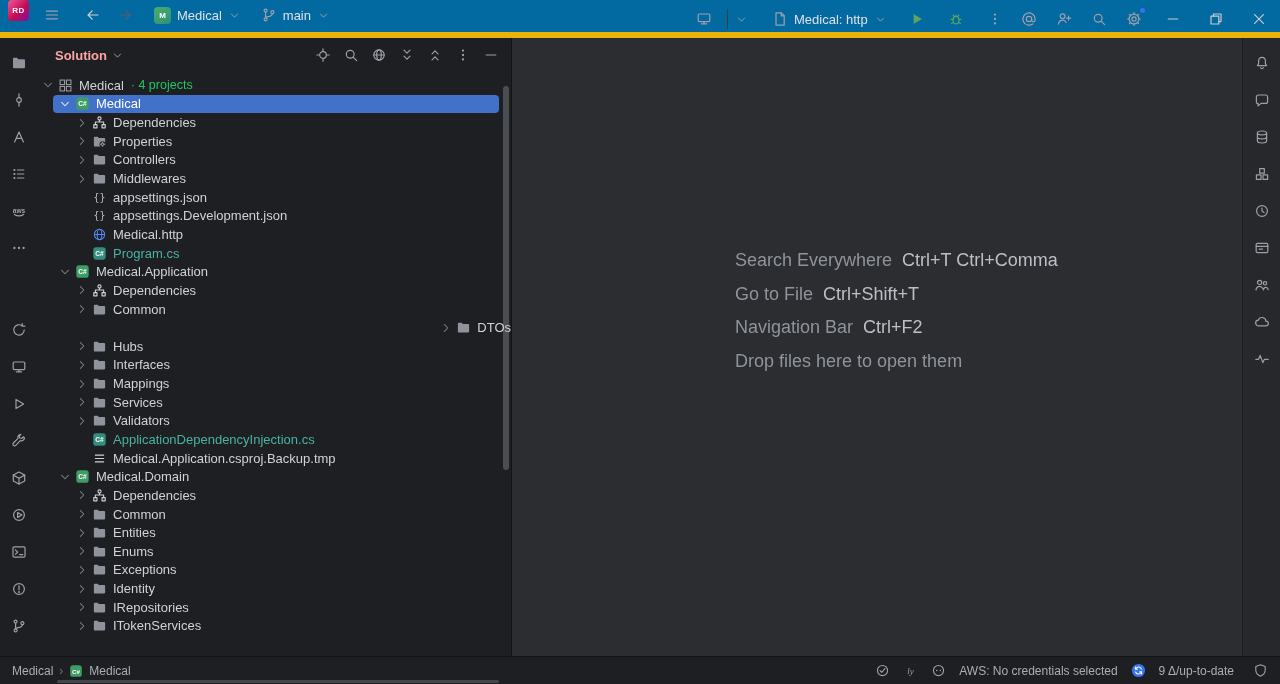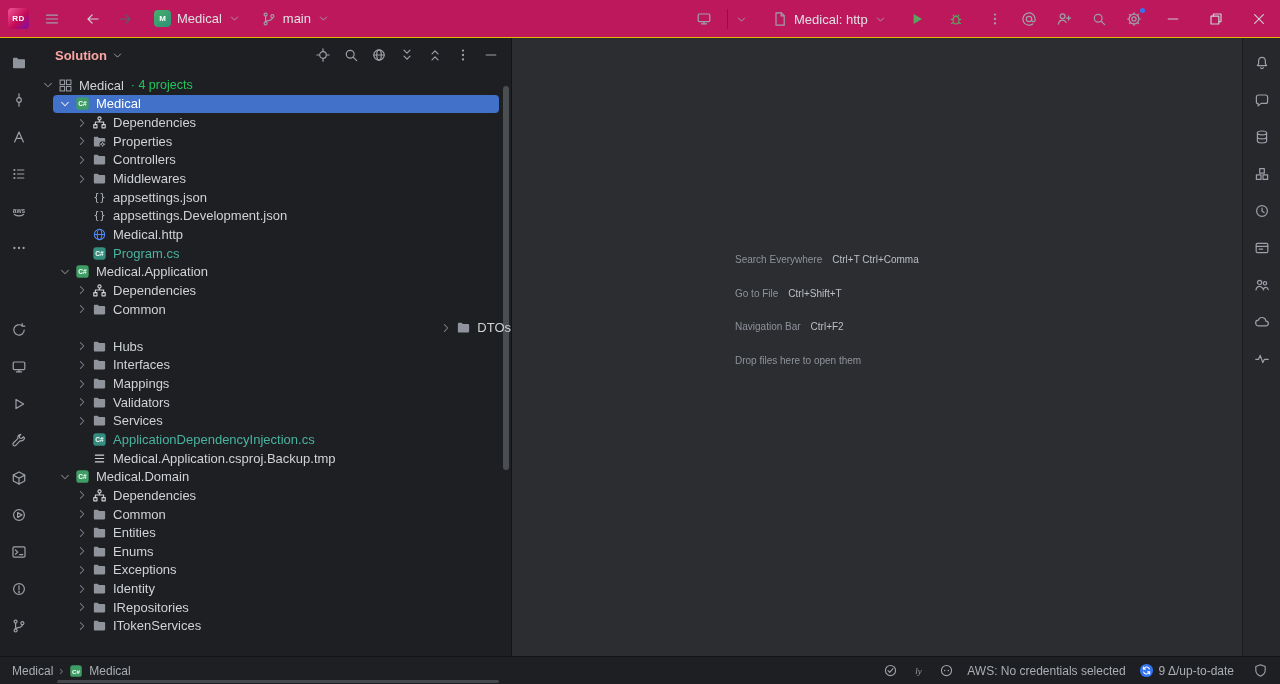--- a/index.html
+++ b/index.html
@@ -3,21 +3,21 @@
 <meta charset="utf-8">
 <style>
   *{box-sizing:border-box;margin:0;padding:0}
   html,body{width:1280px;height:684px;overflow:hidden}
   body{background:#1E1F22;font-family:"Liberation Sans",sans-serif;user-select:none;cursor:default}
   .app{position:relative;width:1280px;height:684px;display:flex;flex-direction:column}
   .ic{display:inline-flex;align-items:center;justify-content:center;color:#9DA0A8;flex:0 0 auto}
   .ic svg{width:16px;height:16px;display:block}
 
   
-  .titlebar{flex:0 0 38px;display:flex;align-items:center;background:#be185d;border-bottom:1px solid #eab308;position:relative;z-index:5}
+  .titlebar{flex:0 0 38px;display:flex;align-items:flex-start;background:#0369a1;border-bottom:6px solid #eab308;position:relative;z-index:5}
   .logo{width:21px;height:21px;border-radius:4px;margin:0 7px 0 8px;background:linear-gradient(135deg,#F1589B 0%,#C40B55 55%,#7F0EA6 100%);color:#fff;font-size:8px;font-weight:bold;display:flex;align-items:center;justify-content:center;letter-spacing:.5px}
   .tb-btn{width:30px;height:30px;border-radius:6px;display:flex;align-items:center;justify-content:center;margin:0 1px}
   .chip{display:flex;align-items:center;gap:6px;height:30px;padding:0 7px;border-radius:6px;color:#DFE1E5;font-size:13px}
   .proj-badge{width:17px;height:17px;border-radius:4px;background:linear-gradient(140deg,#46B06A,#2E8F79);display:flex;align-items:center;justify-content:center;color:#fff;font-size:8px;font-weight:bold}
   .chev-sm svg{width:13px;height:13px}
   .run-widget{position:absolute;left:688px;top:0;height:38px;display:flex;align-items:center;gap:7px}
   .vdiv{width:1px;height:20px;background:#3A3D42}
   .green{color:#5BA35F}
   .tb-right{position:absolute;right:130px;top:0;height:38px;display:flex;align-items:center;gap:3px}
   .win-controls{position:absolute;right:0;top:0;height:38px;display:flex}
@@ -50,21 +50,21 @@
   .tlabel.teal{color:#49B3A1}
   .tsuffix{margin-left:7px;font-size:12.5px;color:#22c55e;position:relative;z-index:1}
   .trow.sel{color:#FFFFFF}
   .trow.sel::before{content:"";position:absolute;left:var(--sl,8px);right:12px;top:0;bottom:0;background:#4171C9;border-radius:4px}
   .trow.sel .chev{color:#E8EAEE}
   .vthumb{position:absolute;top:48px;right:2px;width:6px;height:384px;border-radius:3px;background:#4A4D52}
 
   
   .editor{flex:1;background:#2B2D30;position:relative;min-width:0}
   .shortcuts{position:absolute;left:223px;top:213px}
-  .sc-line{margin-bottom:15.5px;font-size:10px;line-height:18px}
+  .sc-line{margin-bottom:15.5px;font-size:18px;line-height:18px}
   .sc-label{color:#8F939B}
   .sc-keys{color:#BCBFC6;margin-left:10px}
 
   
   .statusbar{flex:0 0 28px;display:flex;align-items:center;background:#1E1F22;border-top:1px solid #121316;padding:0 12px;font-size:12px;color:#A9AEB5;position:relative}
   .bc{display:flex;align-items:center;gap:6px}
   .bc .sep{color:#6F7379;font-size:12px}
   .bc .ti14 svg{width:14px;height:14px}
   .sb-right{margin-left:auto;display:flex;align-items:center;gap:13px}
   .sb-ic svg{width:15px;height:15px}
@@ -781,36 +781,36 @@
                 <g stroke="currentColor" stroke-width="1.2" fill="none" stroke-linecap="round" stroke-linejoin="round">
                   <path d="M6.2 4.2L10 8l-3.8 3.8"></path>
                 </g>
               </svg>
             </span>
             <span class="ti">
               <svg viewBox="0 0 16 16">
                 <path fill="#8F949C" d="M2 3.7c0-.5.4-.9.9-.9h3.1l1.4 1.5h5.7c.5 0 .9.4.9.9v7.1c0 .5-.4.9-.9.9H2.9a.9.9 0 0 1-.9-.9Z"></path>
               </svg>
             </span>
+            <span class="tlabel">Services</span>
+          </div>
+          <div class="trow" style="padding-left: 35px;">
+            <span class="chev collapsed">
+              <svg viewBox="0 0 16 16">
+                <g stroke="currentColor" stroke-width="1.2" fill="none" stroke-linecap="round" stroke-linejoin="round">
+                  <path d="M6.2 4.2L10 8l-3.8 3.8"></path>
+                </g>
+              </svg>
+            </span>
+            <span class="ti">
+              <svg viewBox="0 0 16 16">
+                <path fill="#8F949C" d="M2 3.7c0-.5.4-.9.9-.9h3.1l1.4 1.5h5.7c.5 0 .9.4.9.9v7.1c0 .5-.4.9-.9.9H2.9a.9.9 0 0 1-.9-.9Z"></path>
+              </svg>
+            </span>
             <span class="tlabel">Validators</span>
-          </div>
-          <div class="trow" style="padding-left: 35px;">
-            <span class="chev collapsed">
-              <svg viewBox="0 0 16 16">
-                <g stroke="currentColor" stroke-width="1.2" fill="none" stroke-linecap="round" stroke-linejoin="round">
-                  <path d="M6.2 4.2L10 8l-3.8 3.8"></path>
-                </g>
-              </svg>
-            </span>
-            <span class="ti">
-              <svg viewBox="0 0 16 16">
-                <path fill="#8F949C" d="M2 3.7c0-.5.4-.9.9-.9h3.1l1.4 1.5h5.7c.5 0 .9.4.9.9v7.1c0 .5-.4.9-.9.9H2.9a.9.9 0 0 1-.9-.9Z"></path>
-              </svg>
-            </span>
-            <span class="tlabel">Services</span>
           </div>
           <div class="trow" style="padding-left: 35px;">
             <span class="chev"></span>
             <span class="ti">
               <svg viewBox="0 0 16 16">
                 <rect x="1.4" y="1.4" width="13.2" height="13.2" rx="3" fill="#348D7E"></rect>
                 <text x="8" y="11" text-anchor="middle" font-size="7" font-weight="bold" font-family="Liberation Sans, sans-serif" fill="#FFFFFF">C#</text>
               </svg>
             </span>
             <span class="tlabel teal">ApplicationDependencyInjection.cs</span>
@@ -1102,21 +1102,21 @@
       <span class="ic sb-ic">
           <svg viewBox="0 0 16 16">
             <g stroke="currentColor" stroke-width="1.2" fill="none" stroke-linecap="round" stroke-linejoin="round">
               <circle cx="8" cy="8" r="5.4"></circle>
             </g>
             <circle cx="6.1" cy="8" r=".85" fill="currentColor"></circle>
             <circle cx="9.9" cy="8" r=".85" fill="currentColor"></circle>
           </svg>
         </span>
       <span>AWS: No credentials selected</span>
-      <span style="display:flex;align-items:center;gap:5px">
+      <span style="display:flex;align-items:center;gap:13px">
         <span class="ic sb-ic">
             <svg viewBox="0 0 16 16">
               <circle cx="8" cy="8" r="7" fill="#3574F0"></circle>
               <g stroke="#FFFFFF" stroke-width="1.15" fill="none" stroke-linecap="round">
                 <path d="M11.1 6.4a3.3 3.3 0 0 0-5.9-.6M4.9 9.6a3.3 3.3 0 0 0 5.9.6"></path>
                 <path d="M4.7 4.4v2.1h2.1M11.3 11.6V9.5H9.2"></path>
               </g>
             </svg>
           </span>
         <span>9 Δ/up-to-date</span>

